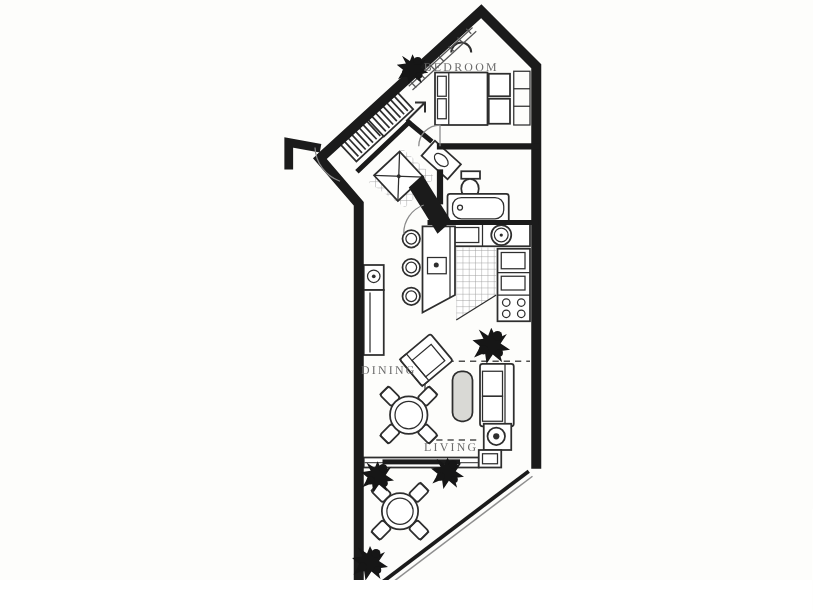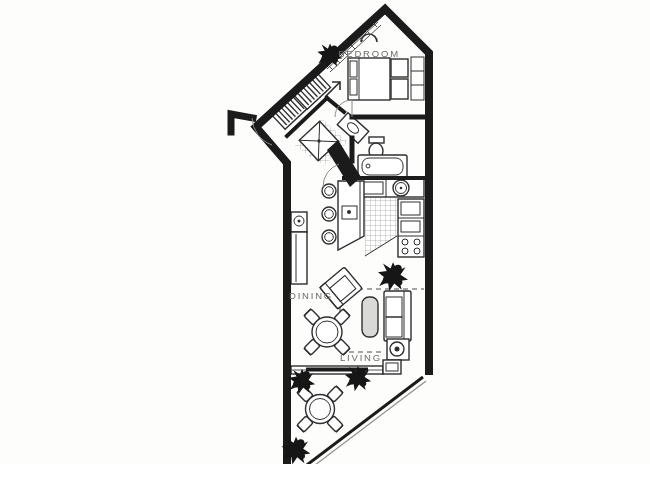--- a/index.html
+++ b/index.html
@@ -1,19 +1,19 @@
 <!DOCTYPE html>
 <html style="--c-paper: #fdfdfb; --c-wall: #1b1b1b; --c-line: #2e2e2e; --c-label: #6b6b6b; --c-shade: #d9d9d5; --c-tile_line: #9a9a9a; --c-plant: #161616; --c-glass: #555555;"><head>
 <meta charset="utf-8">
 <style>
   html,body{margin:0;padding:0;background:#ffffff;}
   .page{
     width:650px;height:464px;position:relative;overflow:hidden;
     background:var(--c-paper,#fdfdfb);
-    font-family:Liberation Sans, sans-serif;
+    font-family:Liberation Serif, serif;
   }
   svg{display:block;}
   .wall8{stroke:var(--c-wall,#1b1b1b);stroke-width:8;fill:none;stroke-linecap:square;stroke-linejoin:miter;}
   .wall7{stroke:var(--c-wall,#1b1b1b);stroke-width:7;fill:none;stroke-linecap:square;}
   .wall5{stroke:var(--c-wall,#1b1b1b);stroke-width:5;fill:none;stroke-linecap:square;}
   .wall4{stroke:var(--c-wall,#1b1b1b);stroke-width:4;fill:none;stroke-linecap:square;}
   .wallfill{fill:var(--c-wall,#1b1b1b);stroke:none;}
   .fx{fill:#ffffff;stroke:var(--c-line,#2e2e2e);stroke-width:1.4;}
   .fxthin{fill:none;stroke:var(--c-line,#2e2e2e);stroke-width:1;}
   .fxshade{fill:var(--c-shade,#d9d9d5);stroke:var(--c-line,#2e2e2e);stroke-width:1.4;}

